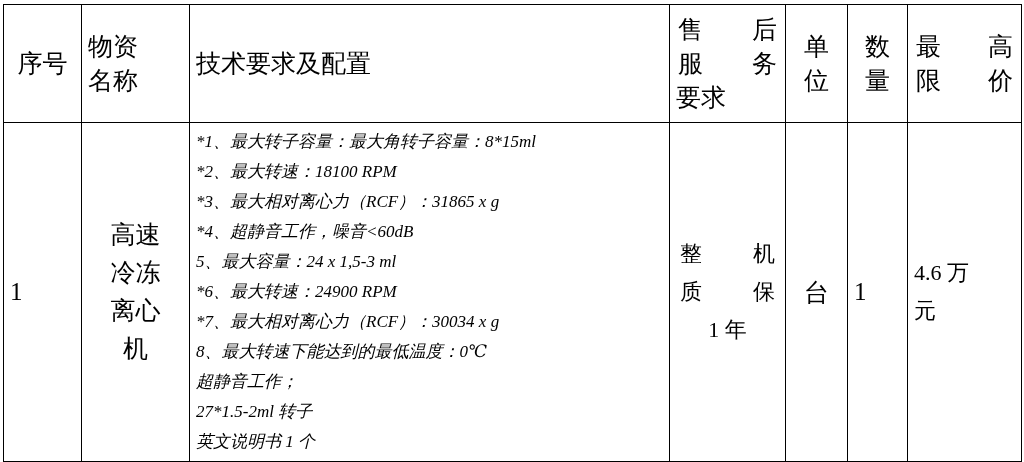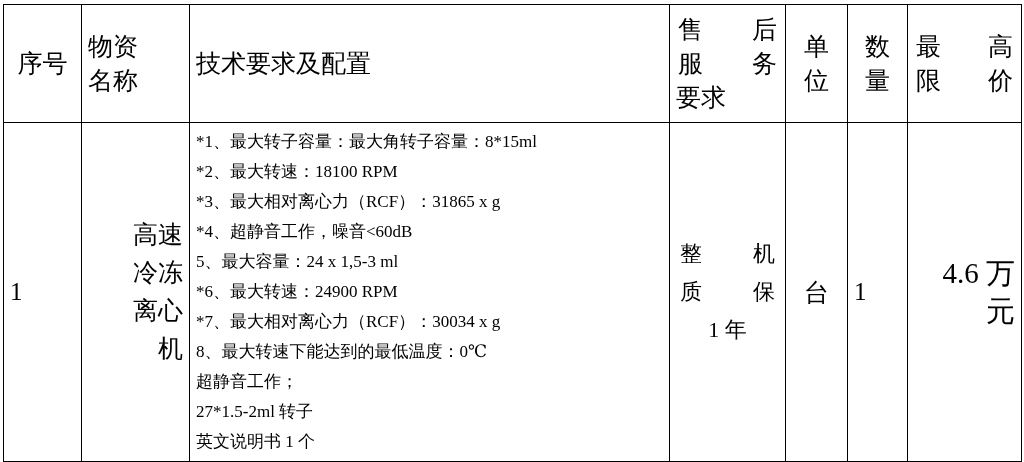--- a/index.html
+++ b/index.html
@@ -72,32 +72,33 @@
   }
   .cell-no {
     font-size: 25px;
     text-align: left;
     vertical-align: middle;
     padding-left: 14px;
   }
   .cell-name {
     font-size: 25px;
     line-height: 38px;
-    text-align: right;
+    text-align: center;
   }
   .cell-tech {
     font-size: 17px;
     line-height: 30px;
     vertical-align: top;
     padding-top: 10px;
     padding-left: 10px;
     text-align: left;
   }
   .cell-tech div {
     white-space: nowrap;
+    font-style: italic;
   }
   .cell-after {
     font-size: 22px;
     line-height: 38px;
     vertical-align: middle;
     text-align: center;
   }
   .cell-after .j {
     text-align: justify;
     text-align-last: justify;
@@ -105,23 +106,23 @@
   }
   .cell-unit, .cell-qty {
     font-size: 25px;
     text-align: center;
   }
   .cell-qty {
     text-align: left;
     padding-left: 10px;
   }
   .cell-price {
-    font-size: 29px;
+    font-size: 22px;
     line-height: 38px;
-    text-align: right;
+    text-align: left;
     padding-left: 10px;
     vertical-align: middle;
   }
 </style>
 </head>
 <body>
 
 <div class="sheet">
   <table class="spec-table">
     <colgroup>

